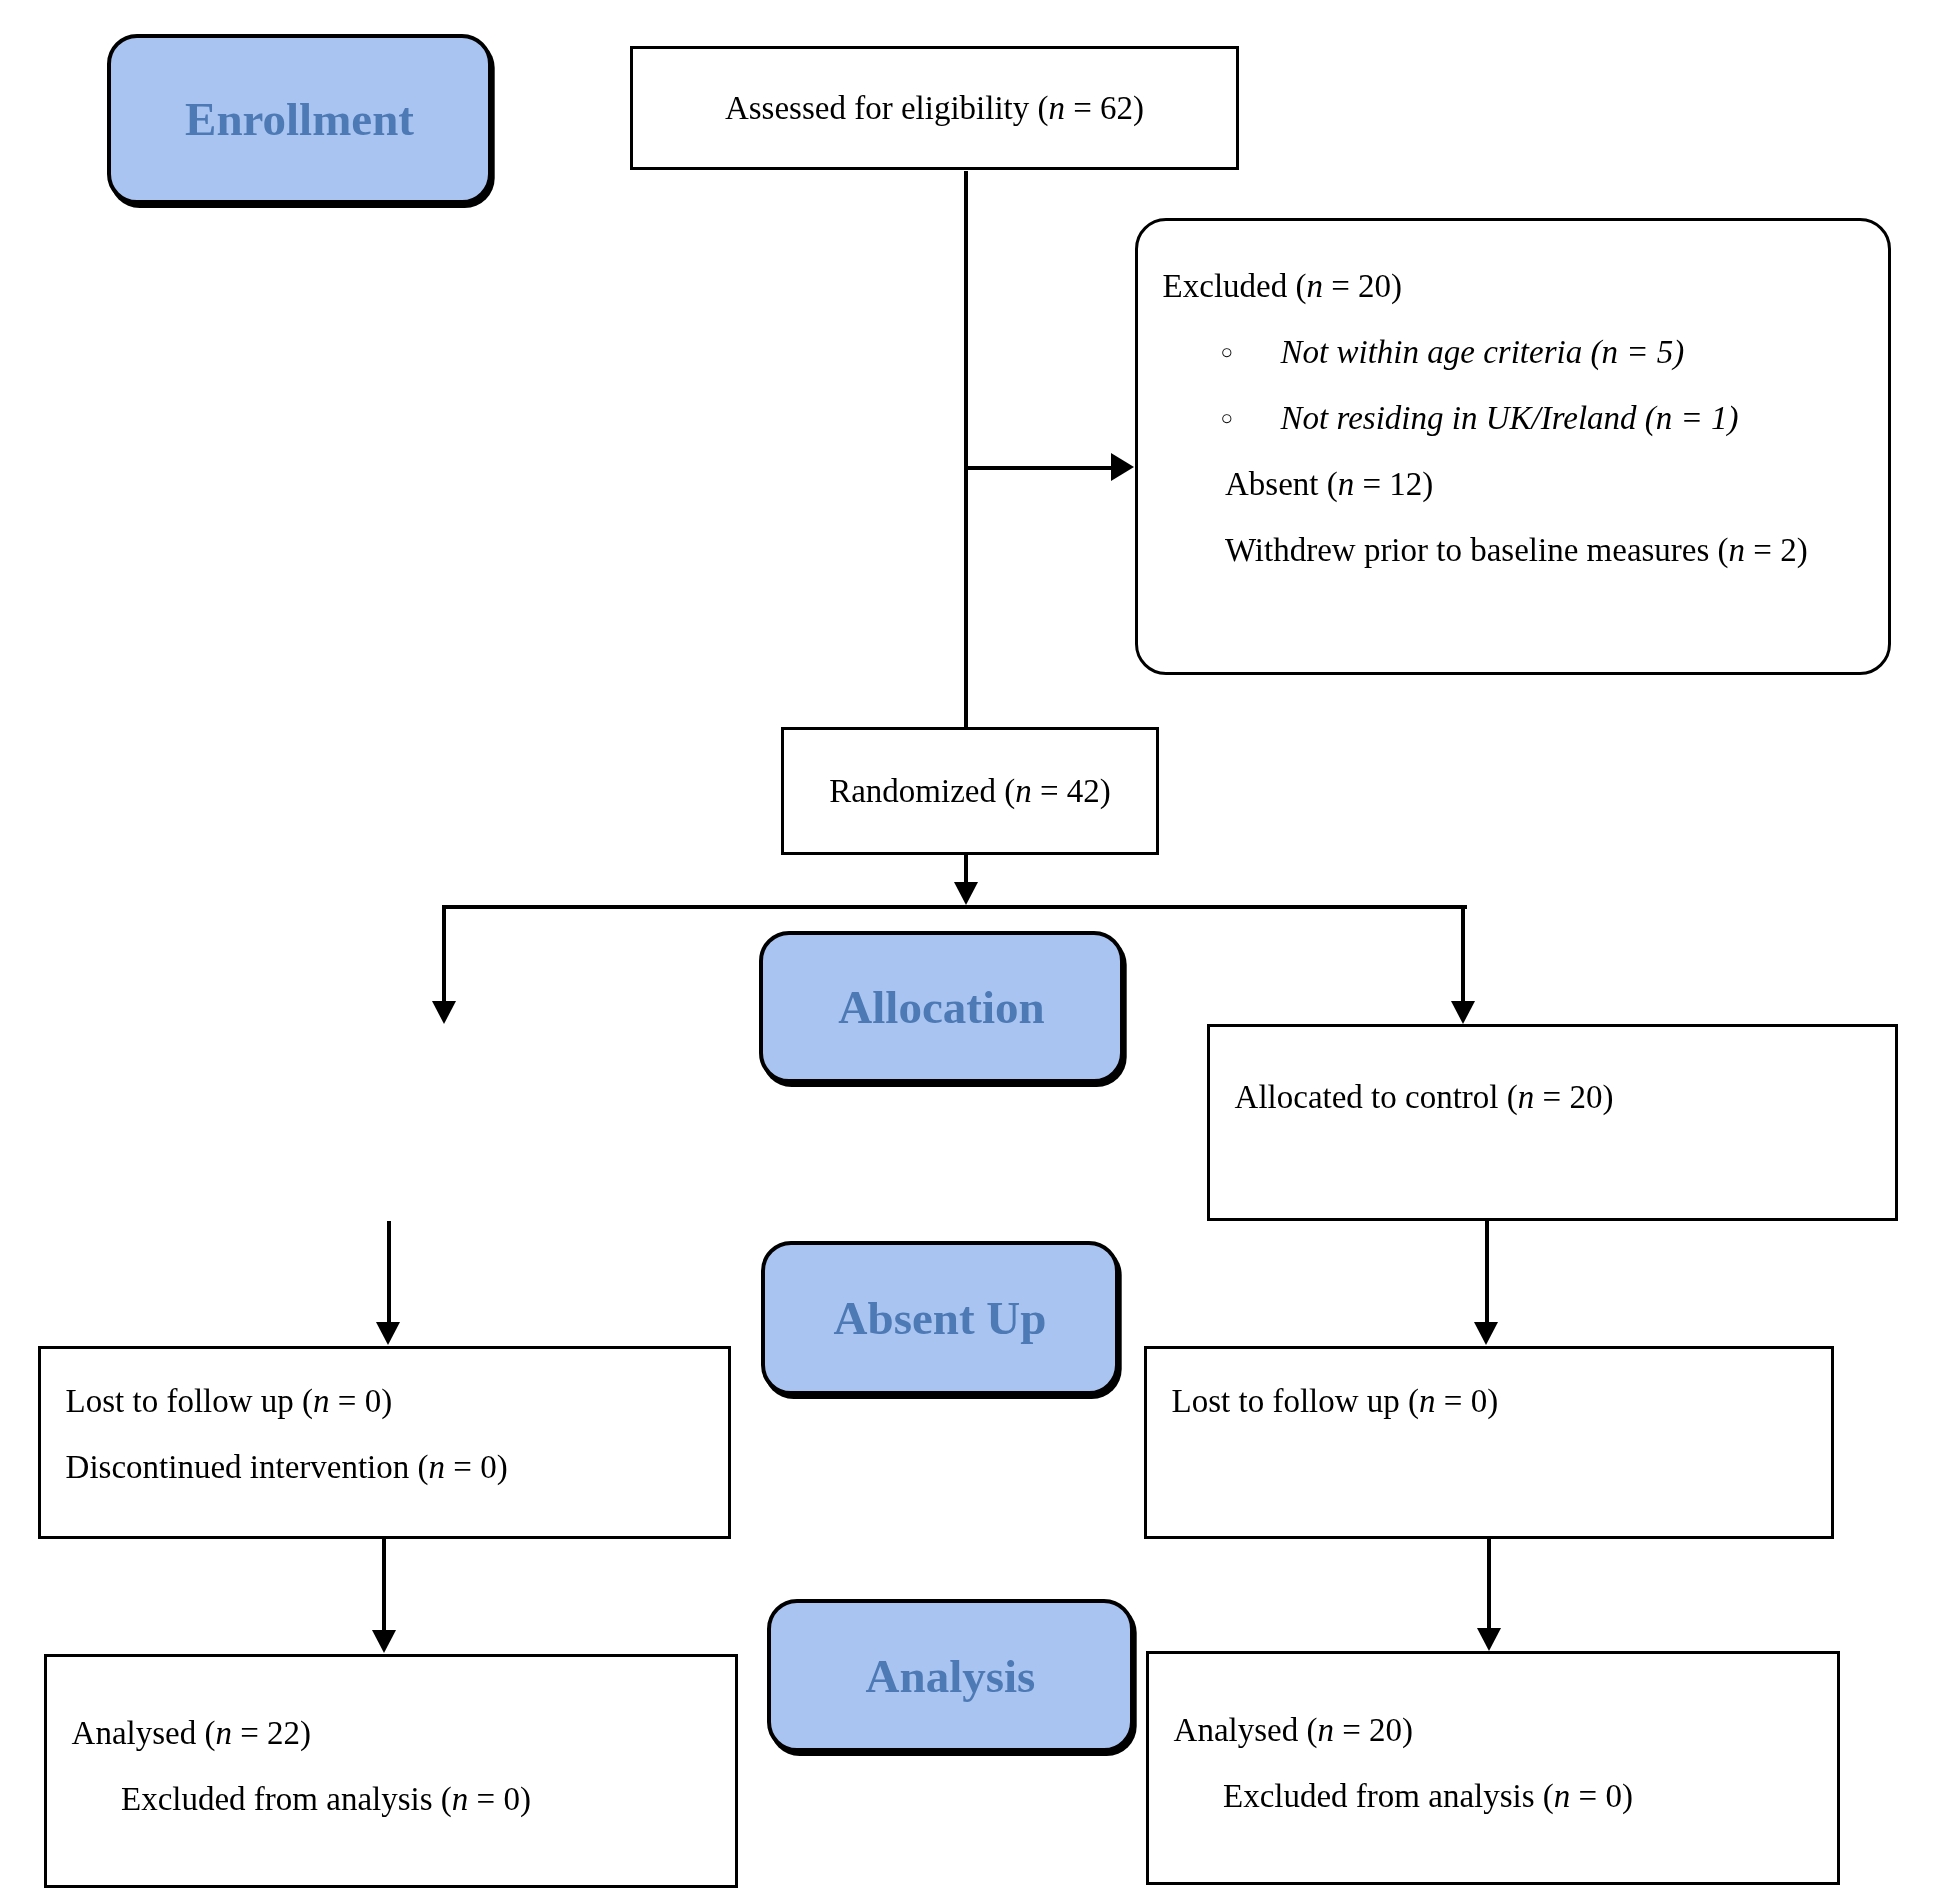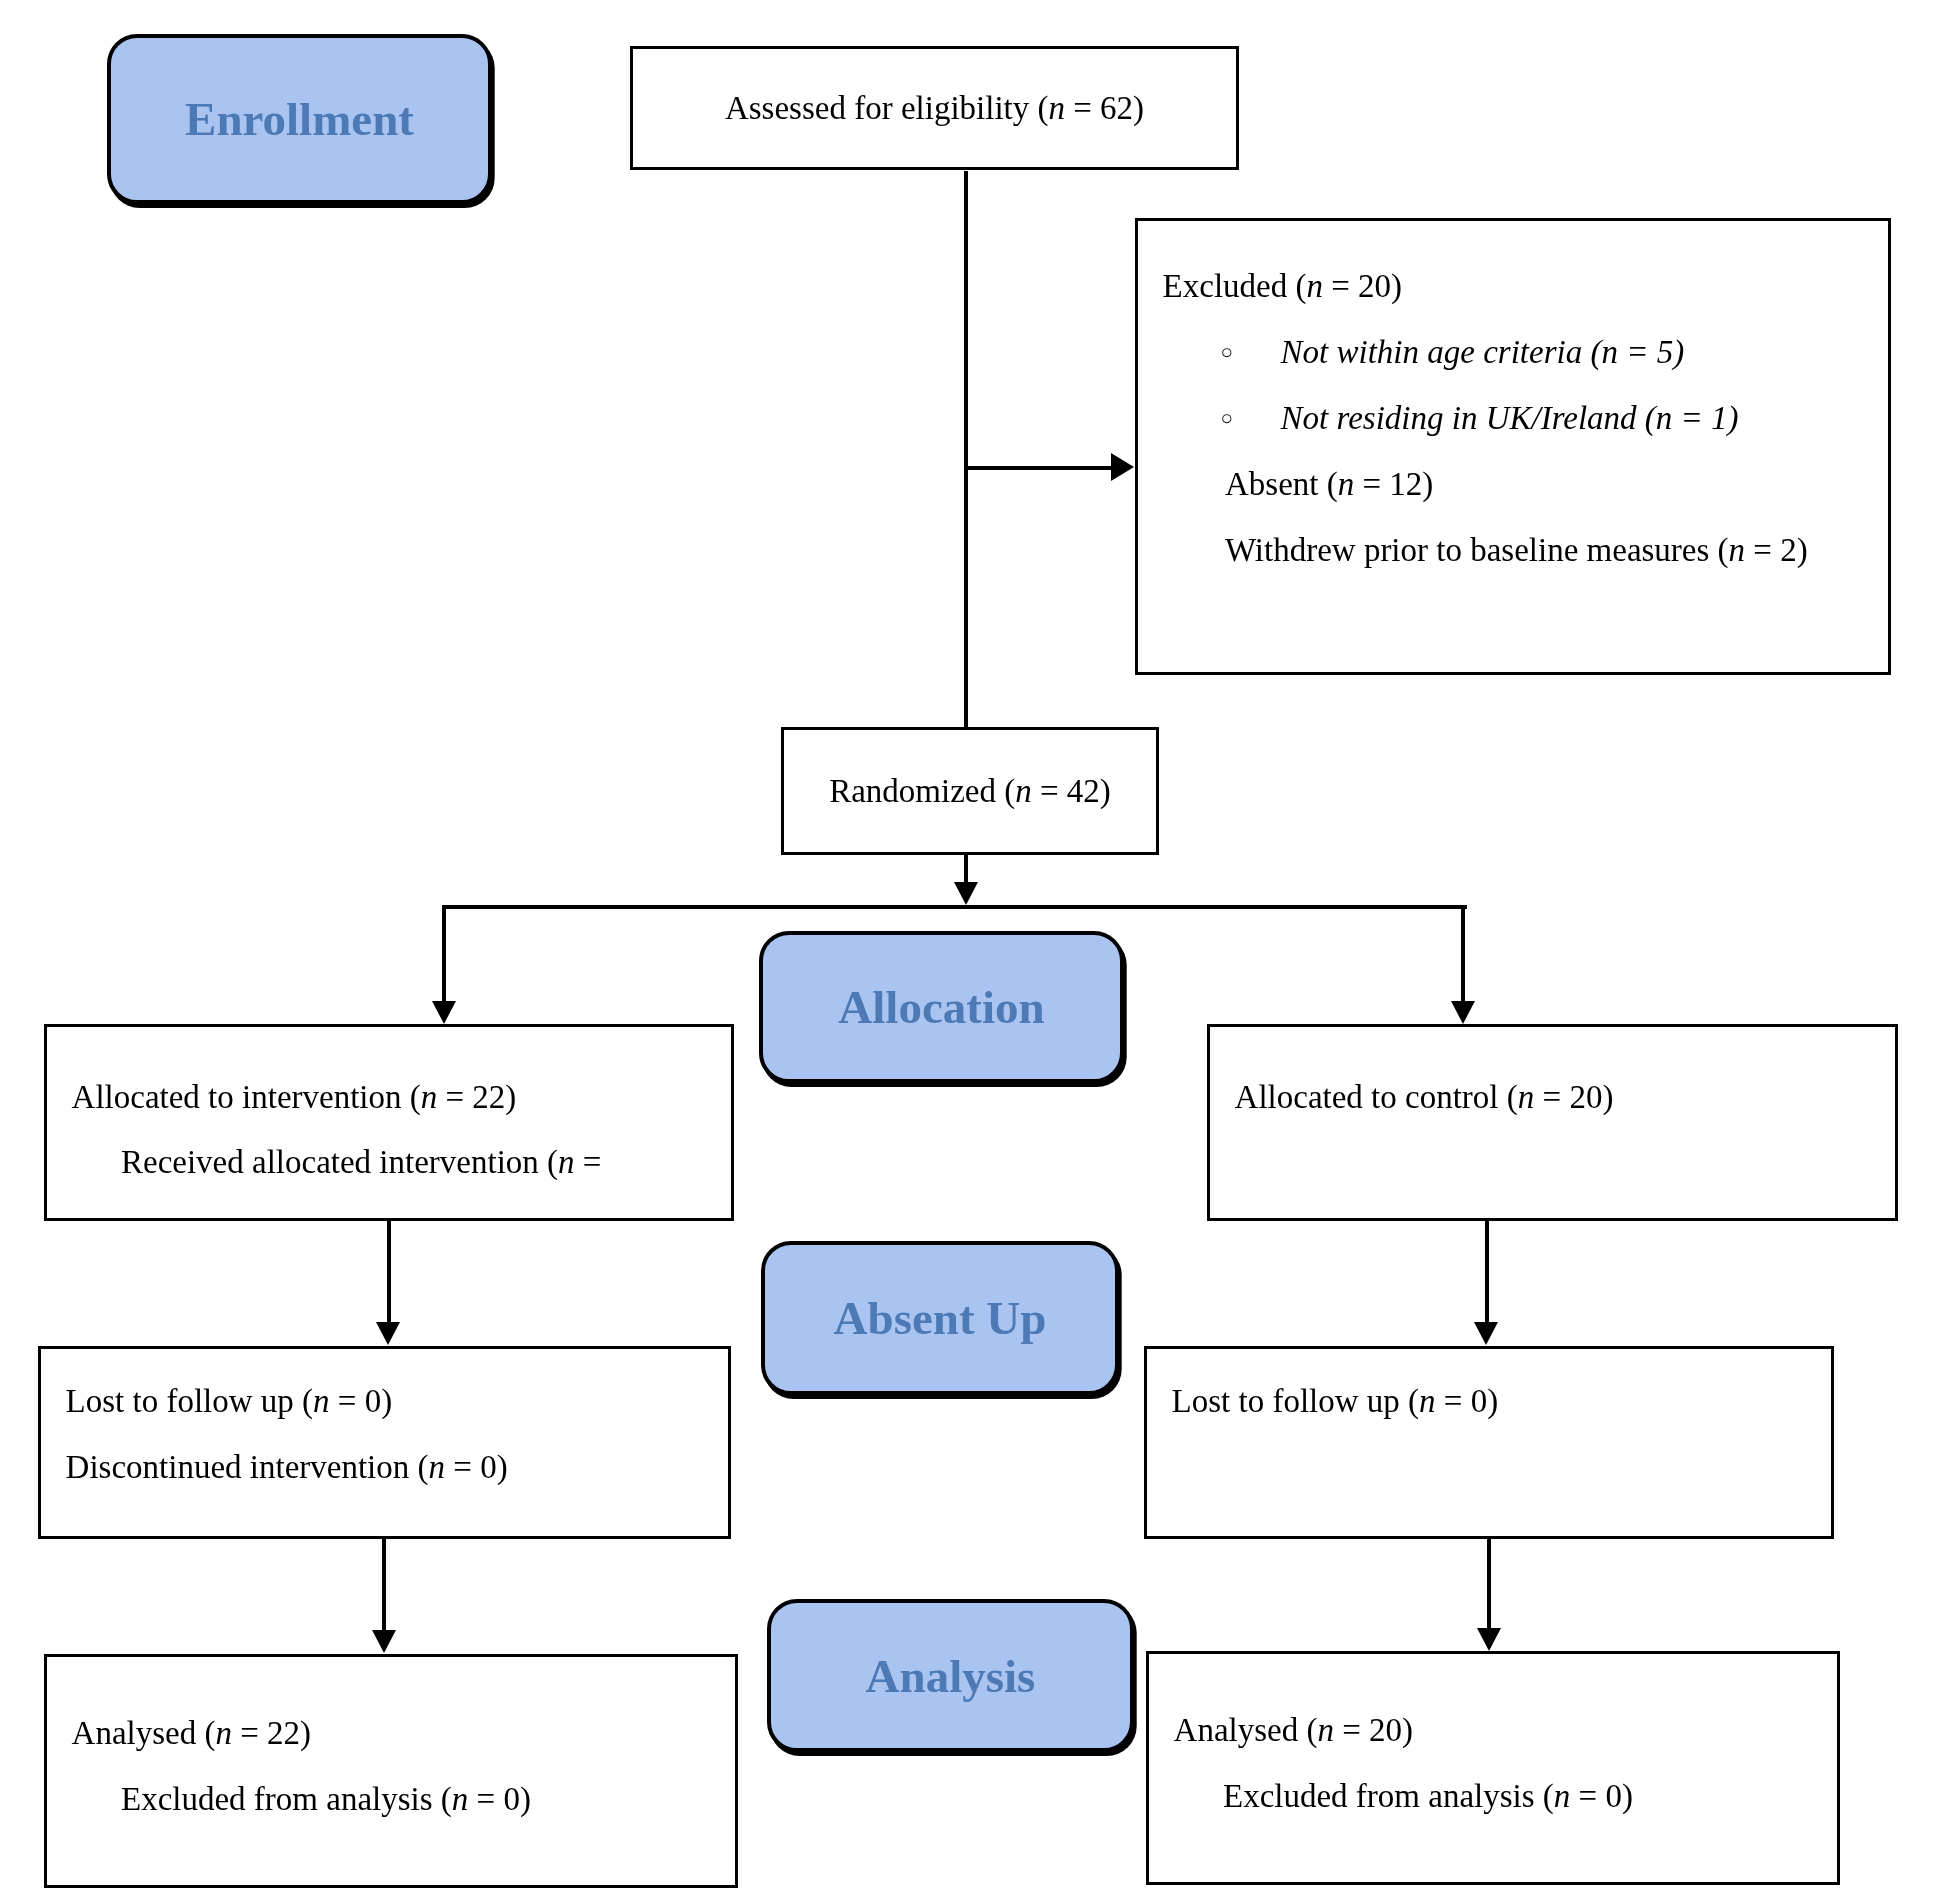--- a/index.html
+++ b/index.html
@@ -54,21 +54,21 @@
 
   <div class="wbox center" style="left:630px;top:46px;width:609px;height:124px;">
     <span><span>Assessed for eligibility (</span><span class="nv">n</span><span> = 62)</span></span>
   </div>
 
   <div class="ln" style="left:964px;top:171px;width:4px;height:556px;"></div>
 
   <div class="ln" style="left:964px;top:466px;width:147px;height:4px;"></div>
   <div class="ah right" style="left:1111px;top:453px;"></div>
 
-  <div class="wbox" style="left:1135px;top:218px;width:756px;height:457px;">
+  <div class="wbox" style="left:1135px;top:218px;width:756px;height:457px;border-radius:31px;">
     <div class="pad" style="padding-top:32px;">
       <div class="r">
           <span><span>Excluded (</span><span class="nv">n</span><span> = 20)</span></span>
         </div>
       <div class="r it">
           <span class="bul">○</span>
           <span><span>Not within age criteria (</span><span>n</span><span> = 5)</span></span>
         </div>
       <div class="r it">
           <span class="bul">○</span>
@@ -88,30 +88,20 @@
   </div>
 
   <div class="ln" style="left:964px;top:854px;width:4px;height:28px;"></div>
   <div class="ah down" style="left:954px;top:882px;"></div>
   <div class="ln" style="left:442px;top:905px;width:1025px;height:4px;"></div>
   <div class="ln" style="left:442px;top:905px;width:4px;height:96px;"></div>
   <div class="ah down" style="left:432px;top:1001px;"></div>
   <div class="ln" style="left:1461px;top:905px;width:4px;height:96px;"></div>
   <div class="ah down" style="left:1451px;top:1001px;"></div>
 
-  <div class="wbox" style="left:44px;top:1024px;width:690px;height:197px;">
-    <div class="pad" style="padding-top:38px;">
-      <div class="r r145">
-          <span><span>Allocated to intervention (</span><span class="nv">n</span><span> = 22)</span></span>
-        </div>
-      <div class="r r145 ind2">
-          <span><span>Received allocated intervention (</span><span class="nv">n</span><span> =</span></span>
-        </div>
-    </div>
-  </div>
   <div class="wbox" style="left:1207px;top:1024px;width:691px;height:197px;">
     <div class="pad" style="padding-top:38px;">
       <div class="r r145">
           <span><span>Allocated to control (</span><span class="nv">n</span><span> = 20)</span></span>
         </div>
     </div>
   </div>
 
   <div class="ln" style="left:387px;top:1221px;width:4px;height:101px;"></div>
   <div class="ah down" style="left:376px;top:1322px;"></div>

